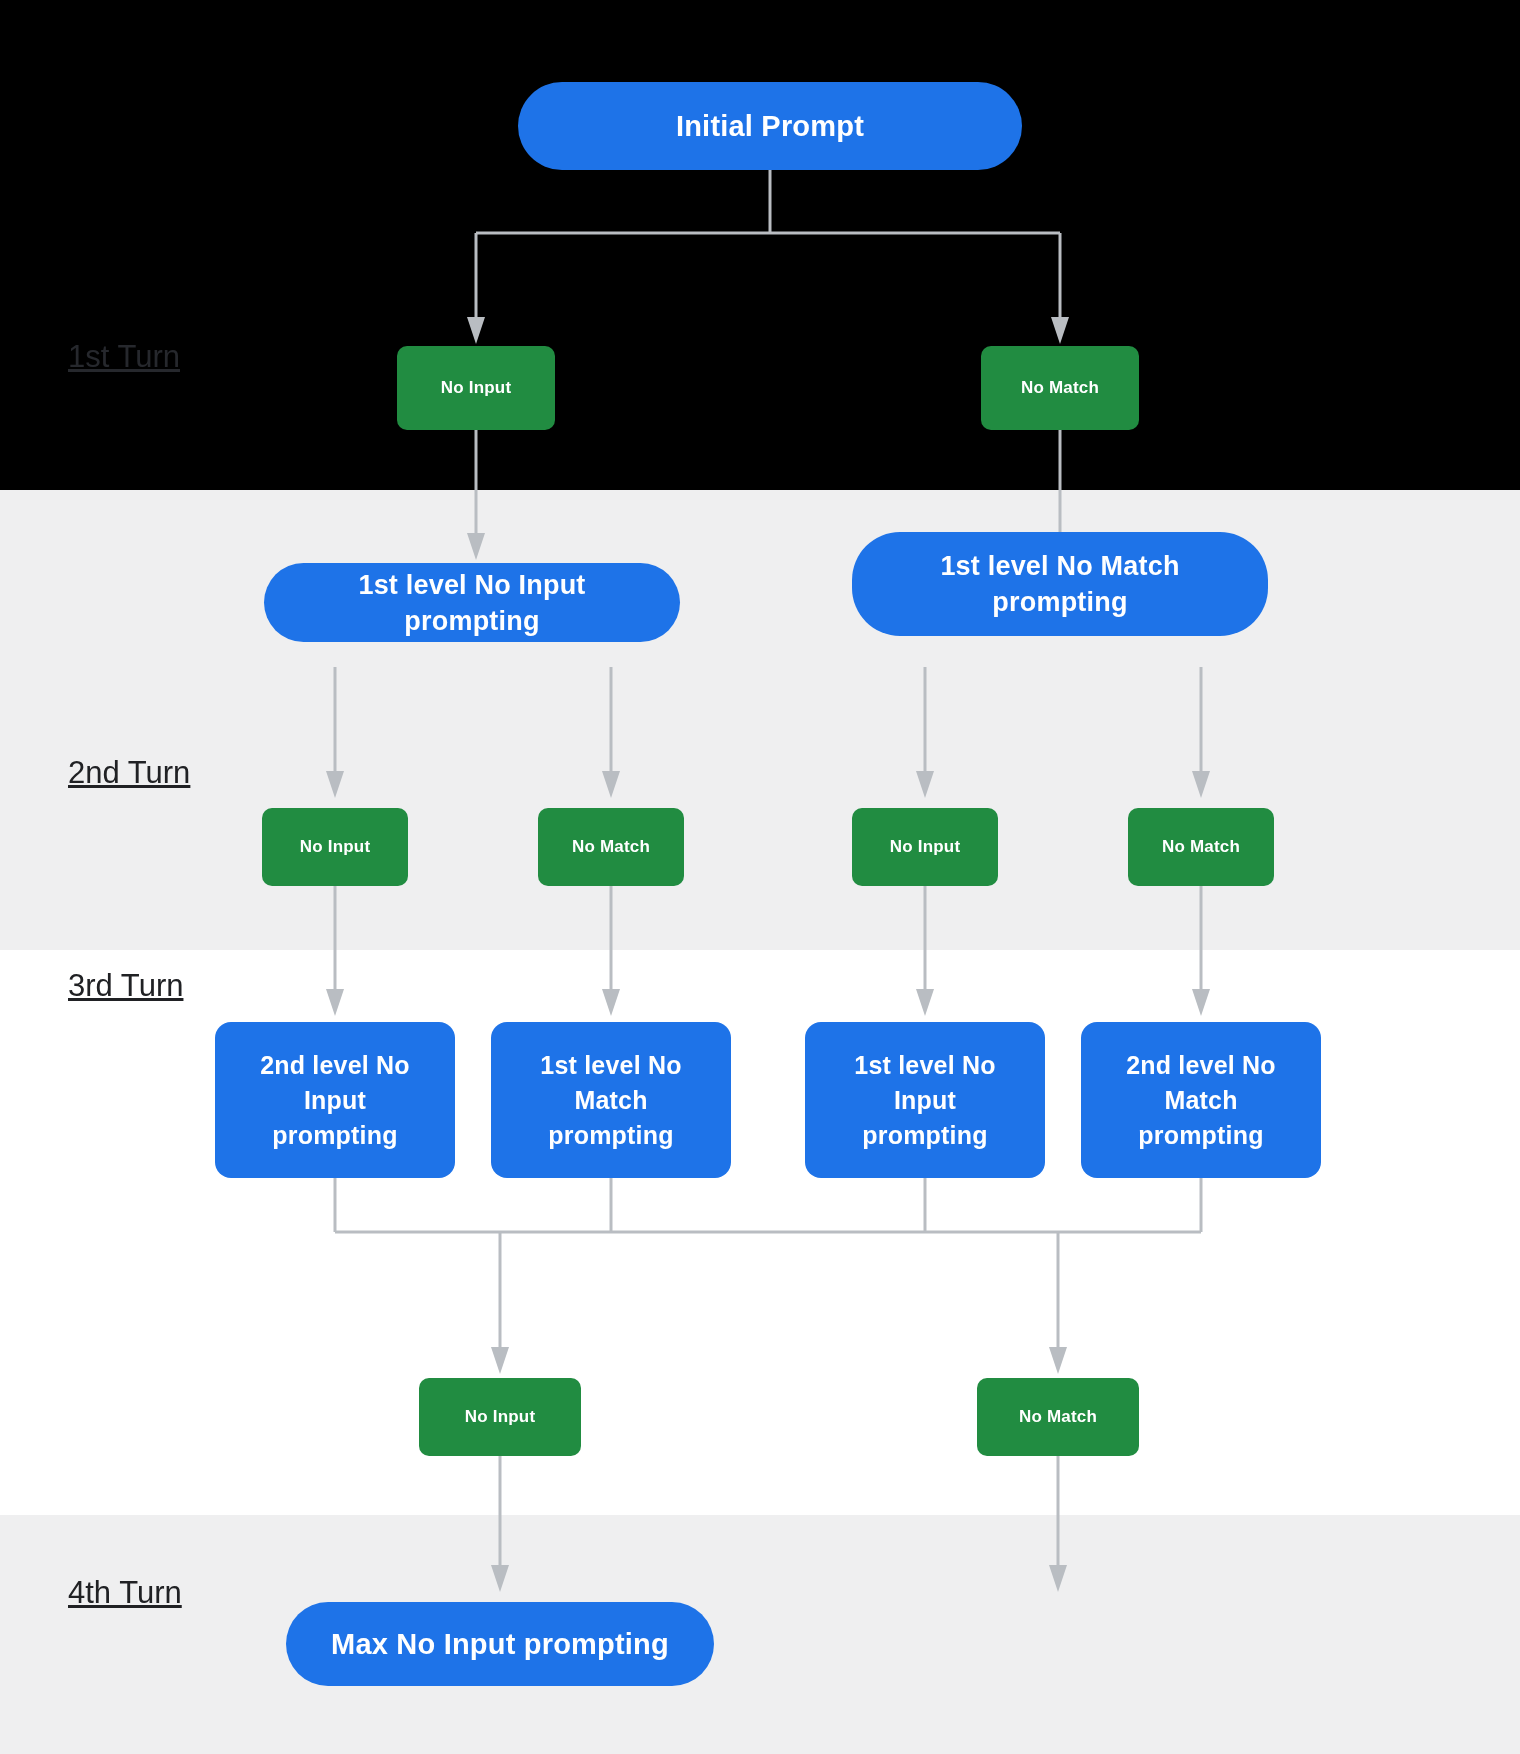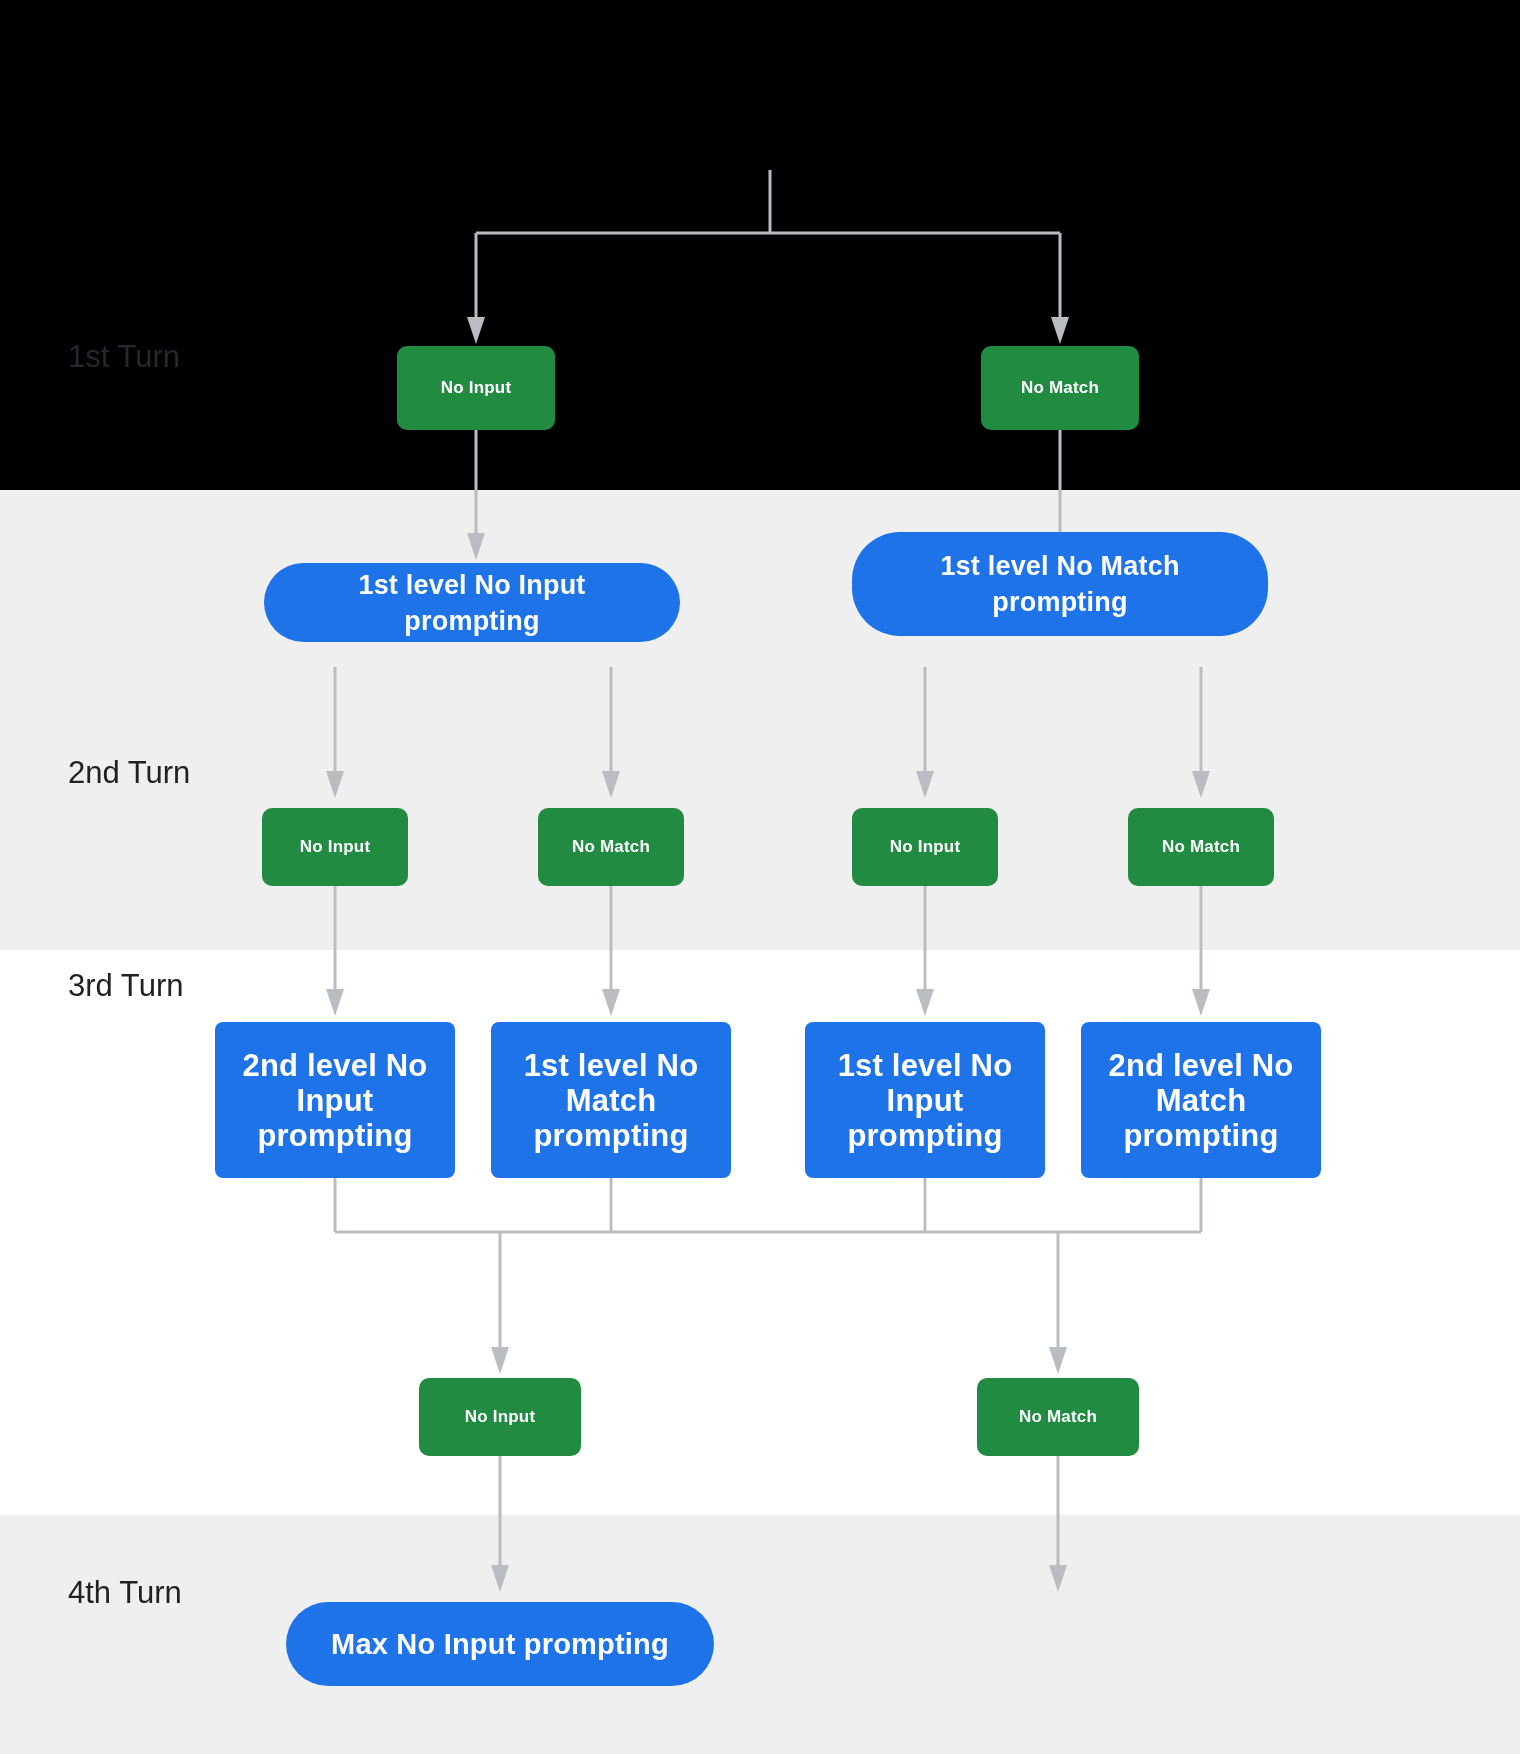--- a/index.html
+++ b/index.html
@@ -10,35 +10,35 @@
   .band{position:absolute;left:0;width:1520px;}
   .band-1{top:0;height:490px;background:#000000;}
   .band-2{top:490px;height:460px;background:#EFEFF0;}
   .band-3{top:950px;height:565px;background:#FFFFFF;}
   .band-4{top:1515px;height:239px;background:#EFEFF0;}
 
   .connectors{position:absolute;left:0;top:0;z-index:1;}
 
   .turn-label{
     position:absolute;left:68px;z-index:2;
-    font-size:31px;line-height:38px;font-weight:400;color:#202124;
+    font-size:31px;line-height:38px;font-weight:400;color:#202124;text-decoration:underline;
   }
   .turn-label.on-black{color:#26282D;}
 
   .node{
     position:absolute;z-index:3;box-sizing:border-box;
     display:flex;align-items:center;justify-content:center;
     text-align:center;color:#FFFFFF;white-space:pre-line;
     font-weight:600;letter-spacing:.2px;
   }
   .node.blue{background:#1E73E8;}
   .node.green{background:#218C41;border-radius:10px;font-size:17px;}
   .node.pill{border-radius:44px;font-size:29px;}
   .node.prompt2{border-radius:48px;font-size:27px;line-height:36px;}
-  .node.prompt3{border-radius:8px;font-size:31px;line-height:35px;}
+  .node.prompt3{border-radius:16px;font-size:25px;line-height:35px;}
 </style>
 </head>
 <body>
 
 <div class="canvas">
 
   <div class="band band-1"></div>
   <div class="band band-2"></div>
   <div class="band band-3"></div>
   <div class="band band-4"></div>
@@ -87,20 +87,21 @@
       <polygon points="491,1565 509,1565 500,1592"></polygon>
       <polygon points="1049,1565 1067,1565 1058,1592"></polygon>
     </g>
   </svg>
 
   <div class="turn-label on-black" style="top:338px">1st Turn</div>
   <div class="turn-label" style="top:754px">2nd Turn</div>
   <div class="turn-label" style="top:967px">3rd Turn</div>
   <div class="turn-label" style="top:1574px">4th Turn</div>
 
+  <div class="node blue pill" style="left:518px;top:82px;width:504px;height:88px">Initial Prompt</div>
 
   <div class="node green" style="left:397px;top:346px;width:158px;height:84px">No Input</div>
   <div class="node green" style="left:981px;top:346px;width:158px;height:84px">No Match</div>
 
   <div class="node blue prompt2" style="left:264px;top:563px;width:416px;height:79px">1st level No Input
 prompting</div>
   <div class="node blue prompt2" style="left:852px;top:532px;width:416px;height:104px">1st level No Match
 prompting</div>
 
   <div class="node green" style="left:262px;top:808px;width:146px;height:78px">No Input</div>

